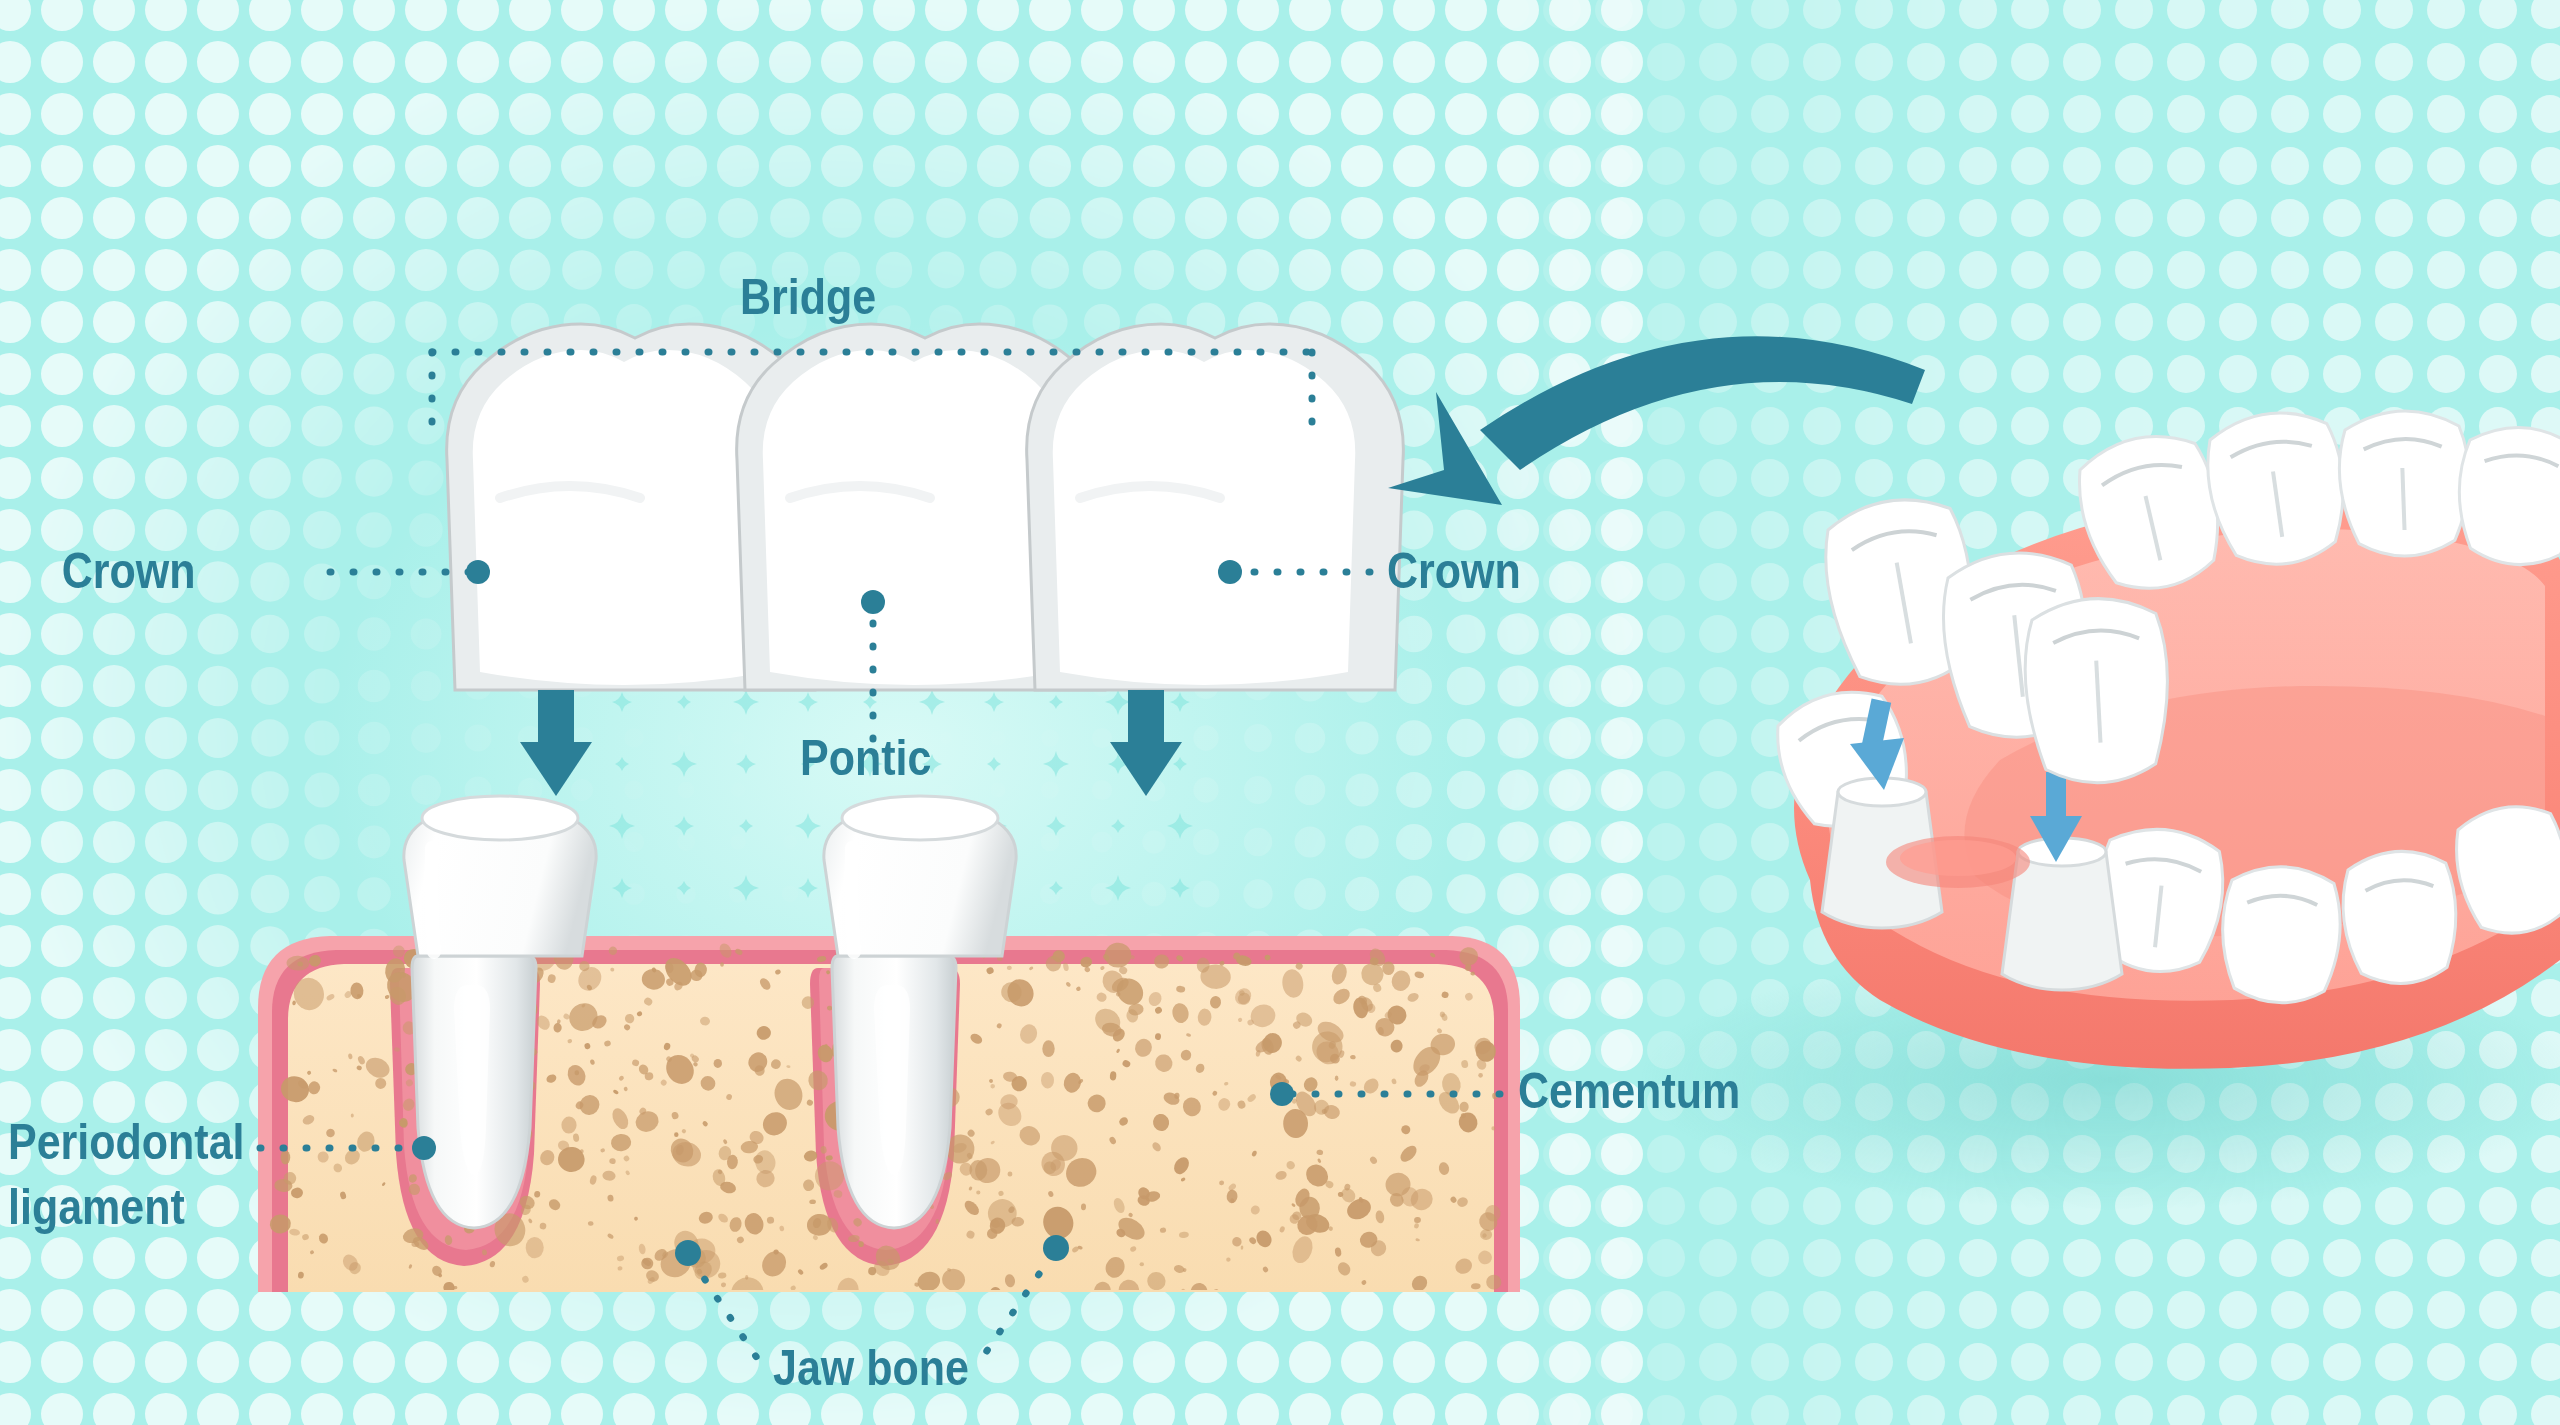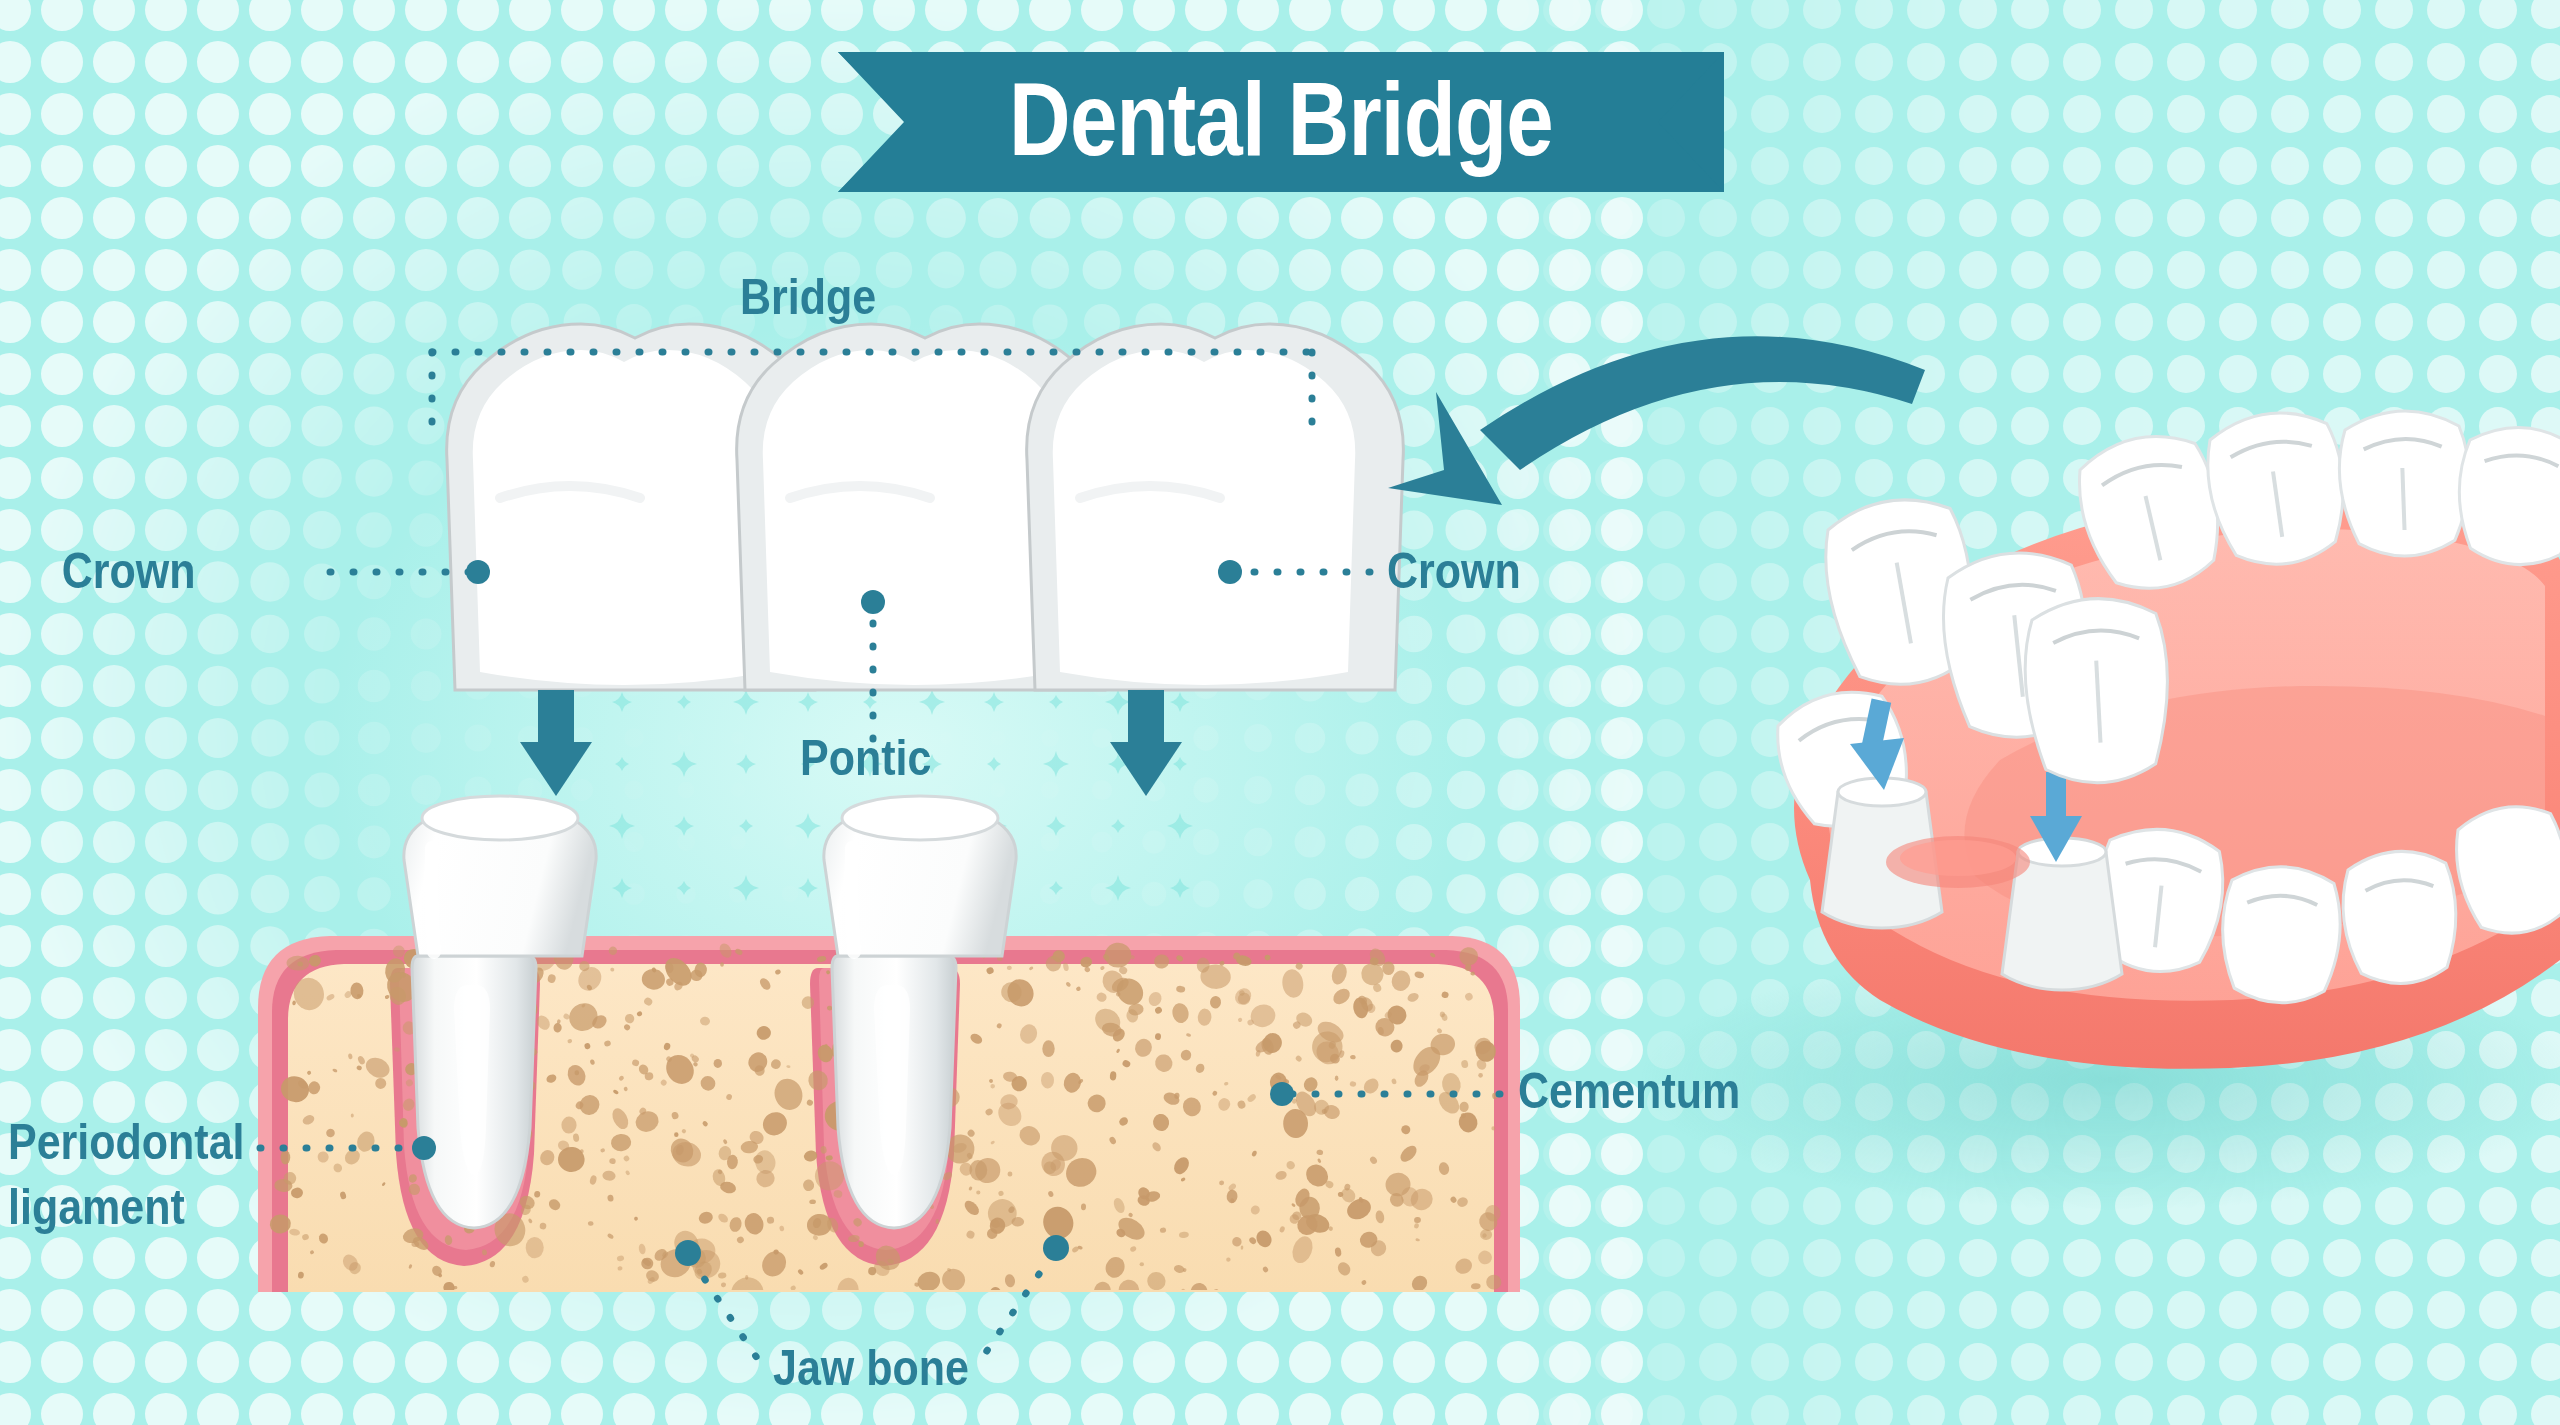--- a/index.html
+++ b/index.html
@@ -2519,27 +2519,20 @@
     <g>
       <path d="M692 1260 L757 1358" stroke="#2b7f97" stroke-width="7" stroke-linecap="round" stroke-dasharray="1 22" fill="none"></path>
       <circle cx="688" cy="1253" r="13" fill="#2b7f97"></circle>
     </g>
     <g>
       <path d="M1052 1255 L982 1358" stroke="#2b7f97" stroke-width="7" stroke-linecap="round" stroke-dasharray="1 22" fill="none"></path>
       <circle cx="1056" cy="1248" r="13" fill="#2b7f97"></circle>
     </g>
   </svg>
 
-  <div class="banner">
-    <svg class="banner-shape" viewBox="0 0 886 140" width="886" height="140" preserveAspectRatio="none">
-      <polygon points="0,0 886,0 886,140 814,70 886,140 0,140 72,70" fill="#247e96"></polygon>
-      <polygon points="0,0 886,0 820,70 886,140 0,140 66,70" fill="#247e96"></polygon>
-    </svg>
-    <div class="banner-text">Dental Bridge</div>
-  </div>
 
   <div class="labels">
     <div class="lbl c" style="left:808px;top:272px;transform:translateX(-50%) scaleX(.86);">Bridge</div>
 
     <div class="lbl r" style="left:40px;top:546px;">Crown</div>
 
     <div class="lbl" style="left:1387px;top:546px;">Crown</div>
 
     <div class="lbl" style="left:800px;top:733px;">Pontic</div>
 

